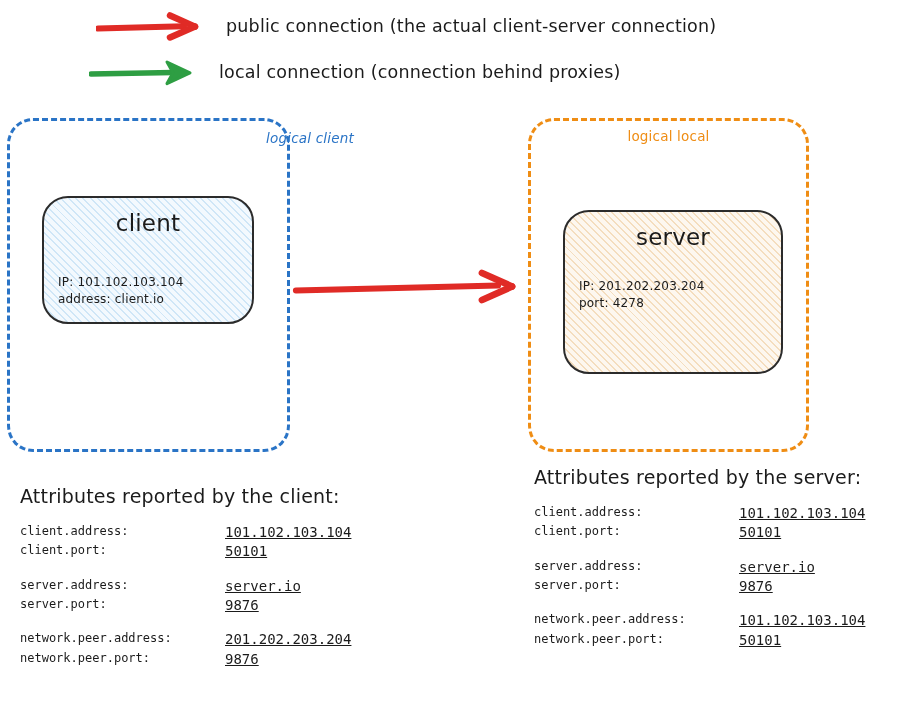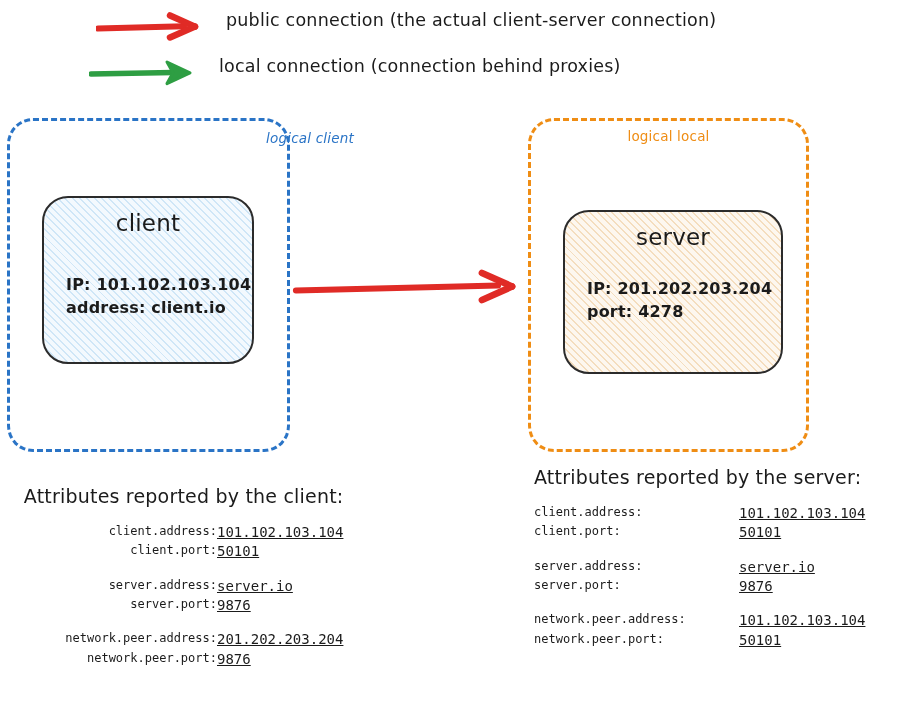--- a/index.html
+++ b/index.html
@@ -8,21 +8,21 @@
     font-family:"DejaVu Sans",sans-serif;
     -webkit-font-smoothing:antialiased;
     overflow:hidden;position:relative;
   }
   #stage{position:absolute;left:0;top:0;width:900px;height:714px;}
 
   .hand{font-family:"DejaVu Sans",sans-serif;font-weight:400;letter-spacing:.2px;}
   .mono{font-family:"DejaVu Sans Mono","Liberation Mono",monospace;}
 
   
-  .legend-row{position:absolute;display:flex;align-items:flex-start;}
+  .legend-row{position:absolute;display:flex;align-items:center;}
   #legend-public{left:96px;top:12px;}
   #legend-local{left:89px;top:58px;}
   .legend-arrow{width:112px;height:30px;display:block;flex:0 0 auto;}
   .legend-label{
     margin-left:18px;font-size:17.5px;color:#1b1b1b;white-space:nowrap;
     line-height:1;
   }
 
   
   .logical-box{position:absolute;border-style:dashed;border-width:3px;border-radius:26px;background:transparent;box-sizing:border-box;}
@@ -36,52 +36,52 @@
   #logical-client-label span{position:relative;left:-140px;}
   #logical-server-label{left:528px;width:281px;top:130px;text-align:center;color:#ef8d14;}
 
   
   .node{
     position:absolute;box-sizing:border-box;
     border:2.2px solid #2b2b2b;border-radius:26px;
     overflow:hidden;
   }
   #client-node{
-    left:42px;top:196px;width:212px;height:168px;
+    left:42px;top:196px;width:212px;height:128px;
     background-color:#eaf4fc;
     background-image:repeating-linear-gradient(45deg,
         #cfe6f7 0px,#cfe6f7 1.4px,
         #f3f9fe 1.4px,#f3f9fe 5.2px);
     padding-left:32px;
   }
   #server-node{
     left:563px;top:210px;width:220px;height:164px;
     background-color:#fdf6ec;
     background-image:repeating-linear-gradient(45deg,
         #f4ddbe 0px,#f4ddbe 1.4px,
         #fdf7ef 1.4px,#fdf7ef 5.2px);
     padding-left:30px;
   }
   .node-title{
     position:absolute;left:0;right:0;top:14px;text-align:center;
     font-size:23px;color:#1b1b1b;line-height:1;
   }
   .node-lines{
-    position:absolute;left:22px;top:76px;right:8px;
-    font-size:16px;color:#1b1b1b;line-height:1.42;font-weight:bold;
+    position:absolute;left:14px;top:76px;right:8px;
+    font-size:12px;color:#1b1b1b;line-height:1.42;
   }
   #server-node .node-lines{top:66px;}
   .node-line{white-space:nowrap;}
 
   
   #public-connector{position:absolute;left:292px;top:264px;width:232px;height:48px;}
 
   
   .attr-block{position:absolute;}
-  #attrs-client{left:12px;top:487px;text-align:right;}
+  #attrs-client{left:20px;top:487px;}
   #attrs-server{left:534px;top:468px;}
   .attr-heading{
     font-size:19px;color:#1b1b1b;line-height:1;margin-bottom:17px;white-space:nowrap;
   }
   .attr-group{margin-bottom:15px;}
   .attr-group:last-child{margin-bottom:18px;}
   .attr-row{display:flex;line-height:1.38;}
   .attr-key{
     font-size:12px;color:#1b1b1b;white-space:pre;
   }

